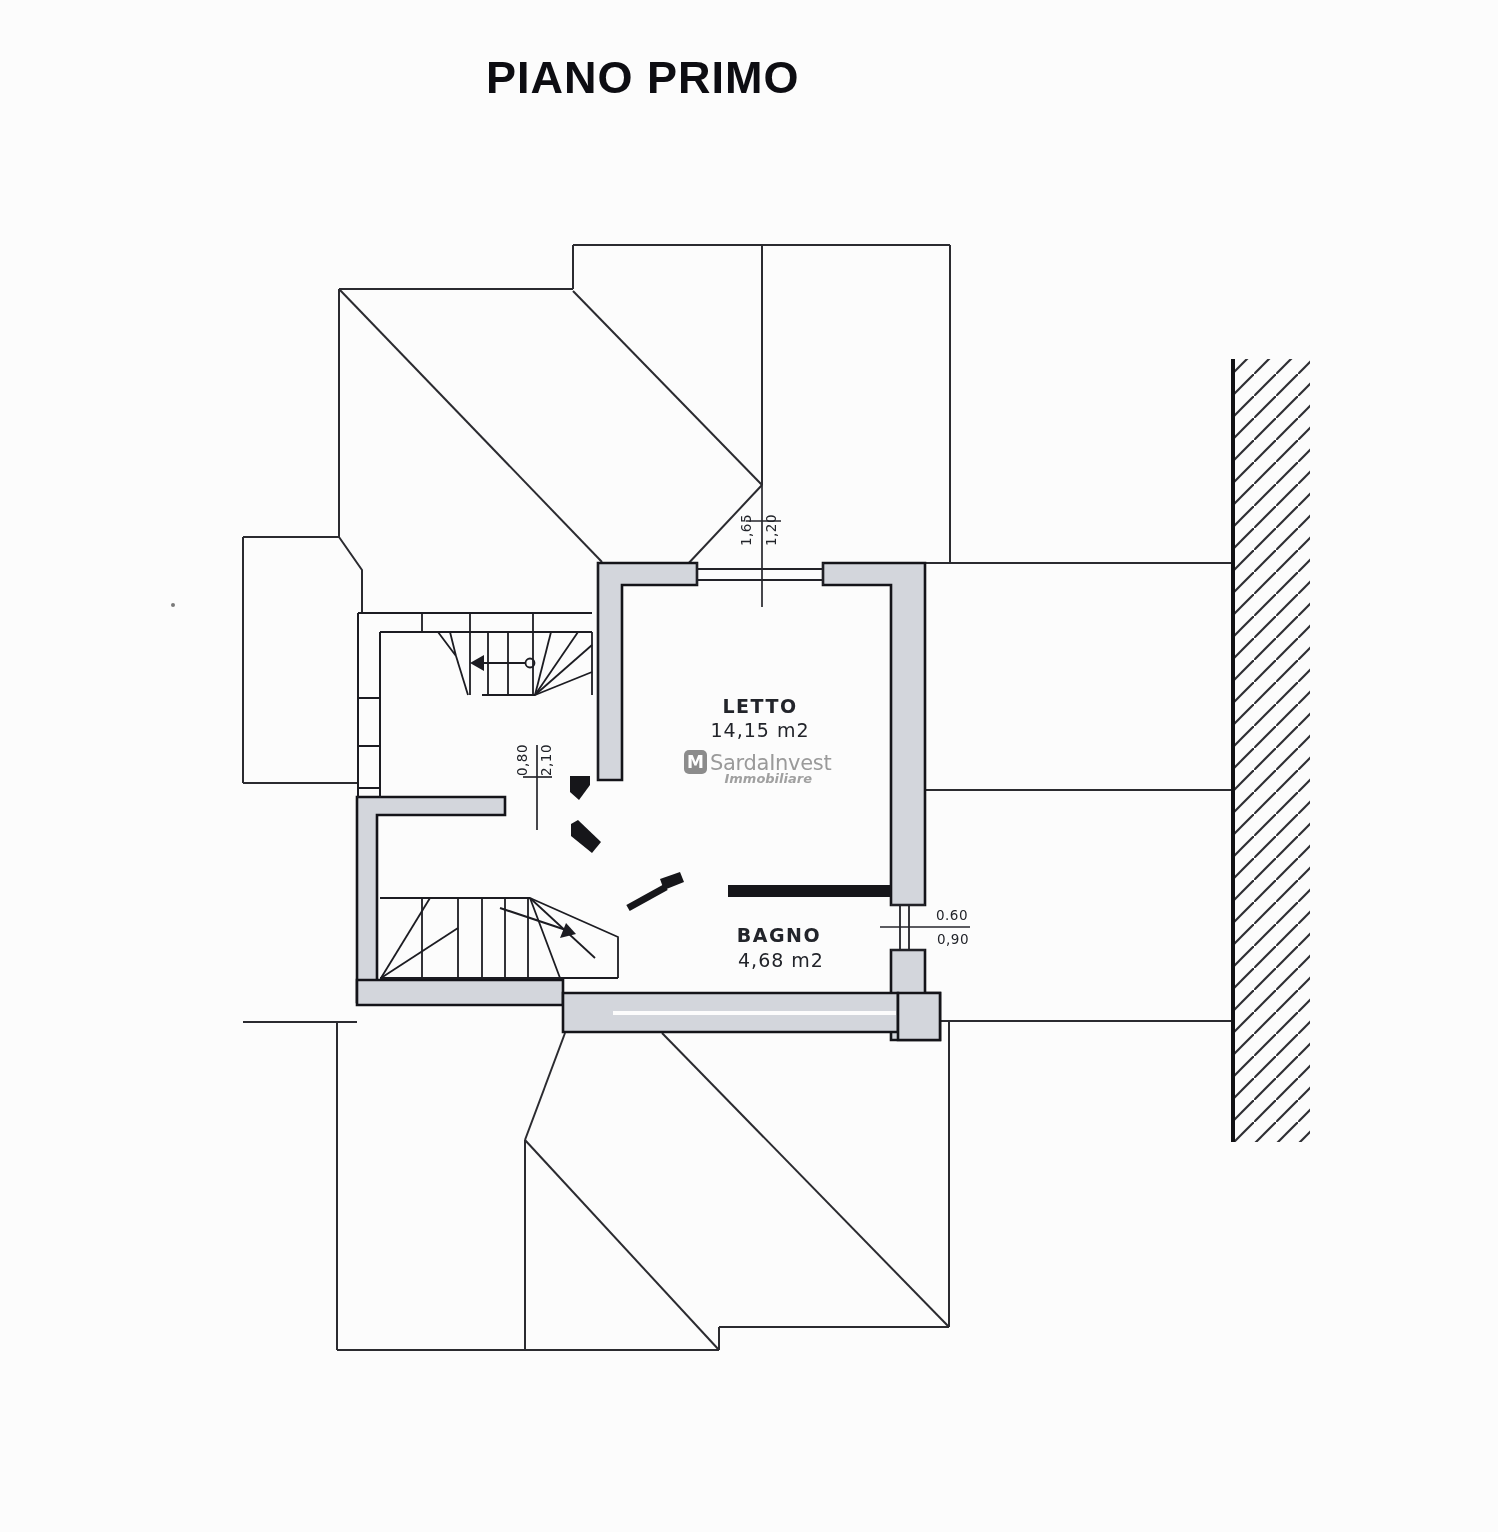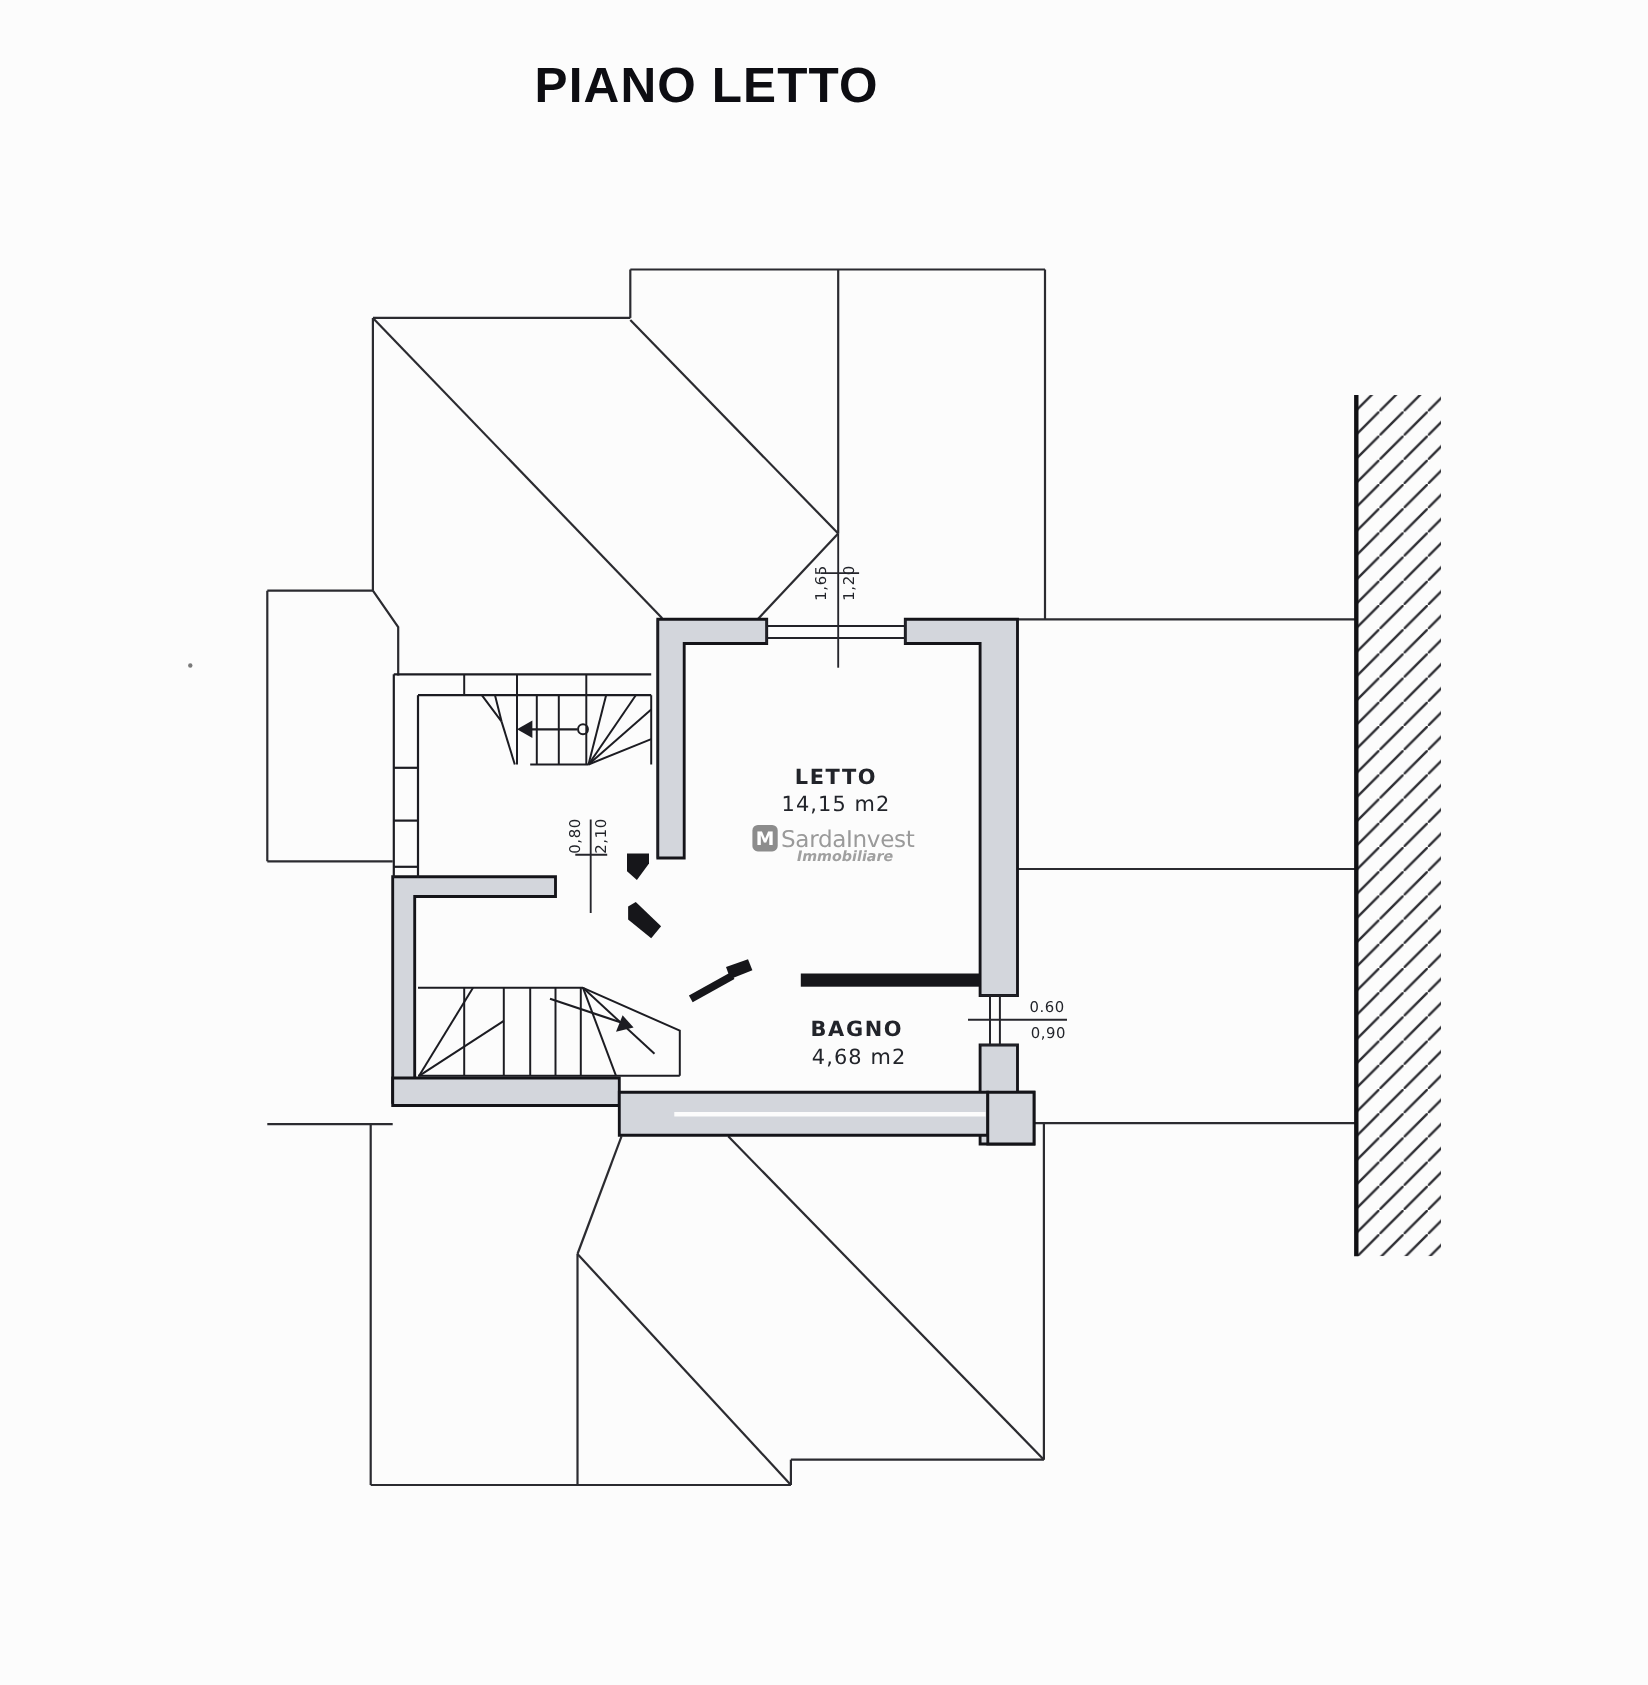--- a/index.html
+++ b/index.html
@@ -23,21 +23,21 @@
   .dim-label{font-size:13.5px;fill:#22242a;letter-spacing:0.5px;}
   .wm-name{font-size:21px;fill:#9a9a9a;letter-spacing:-0.3px;}
   .wm-sub{font-size:13px;font-style:italic;font-weight:600;fill:#a0a0a0;}
   .wm-icon-m{font-size:17px;font-weight:bold;fill:#ffffff;}
 </style>
 </head>
 <body>
 
 <div class="page">
 
-  <div class="page-title">PIANO LETTO</div>
+  <div class="page-title">PIANO PRIMO</div>
 
   <svg class="plan-svg" viewBox="0 0 1498 1532">
     <defs>
       <pattern id="hatch" width="22" height="22" patternUnits="userSpaceOnUse">
         <path d="M-3,25 L25,-3" stroke="#2e2e33" stroke-width="2.2" fill="none"></path>
       </pattern>
       <clipPath id="hatch-clip">
           <rect x="1233" y="359" width="77" height="783"></rect>
         </clipPath>
     </defs>

